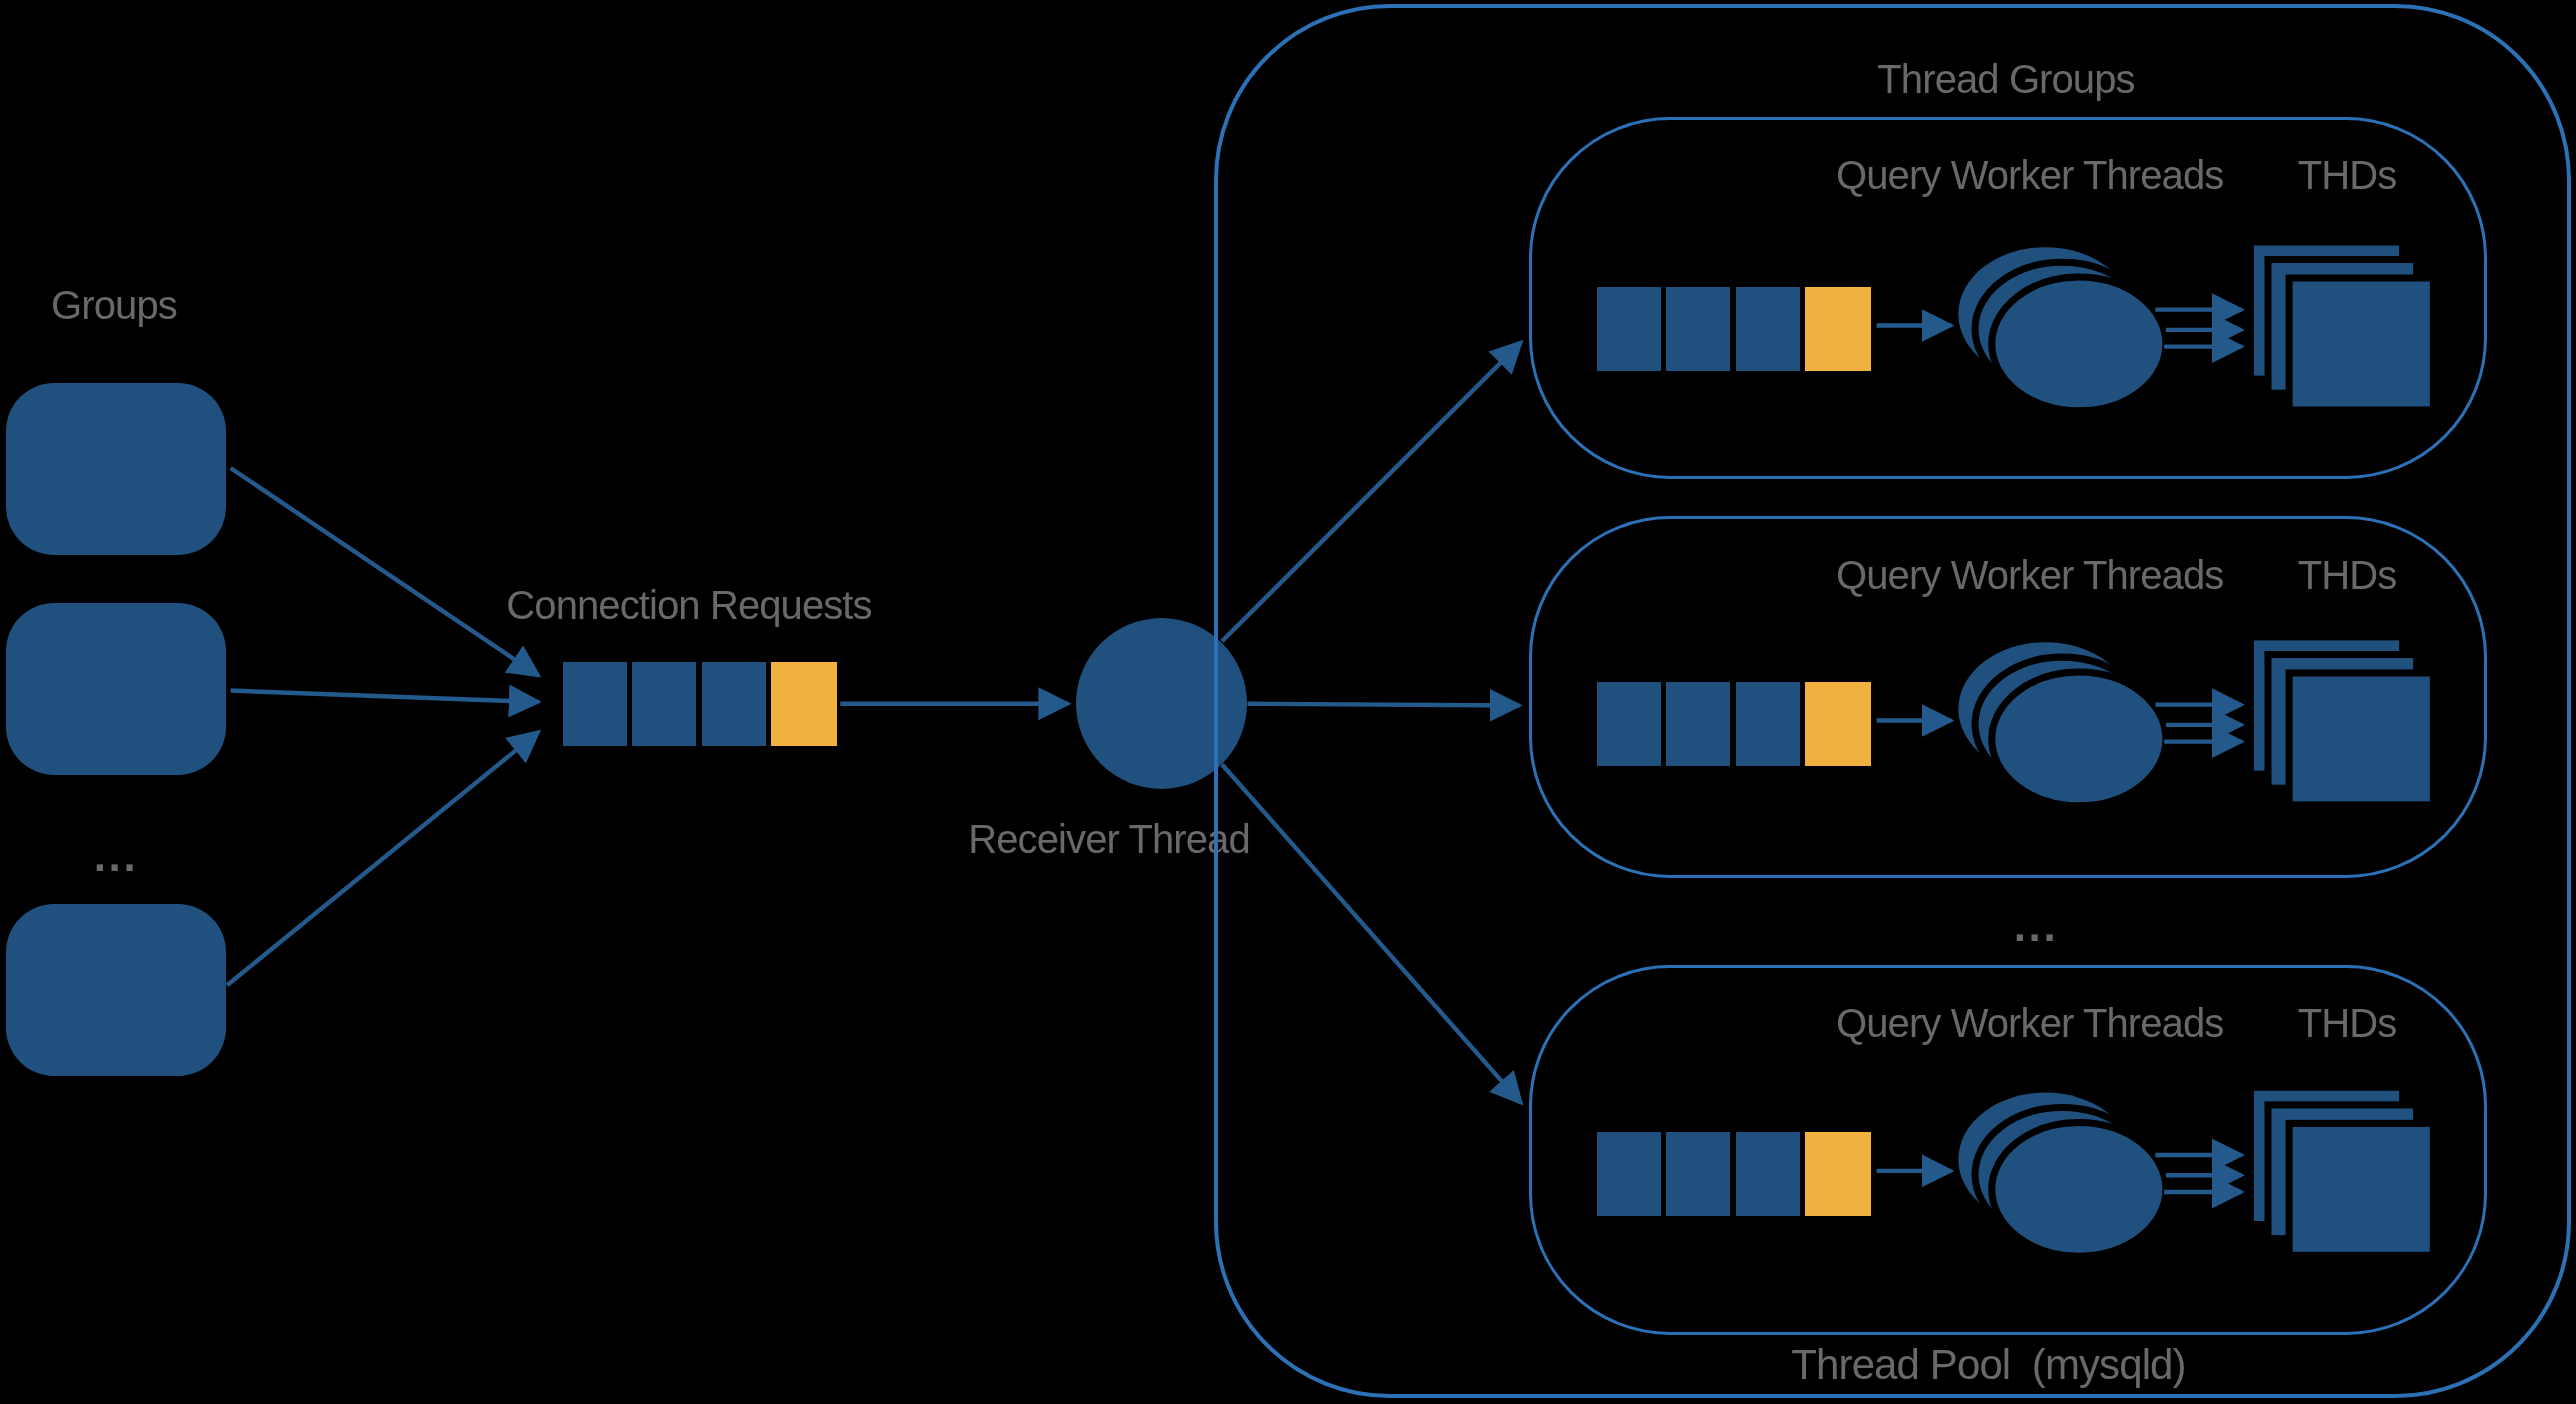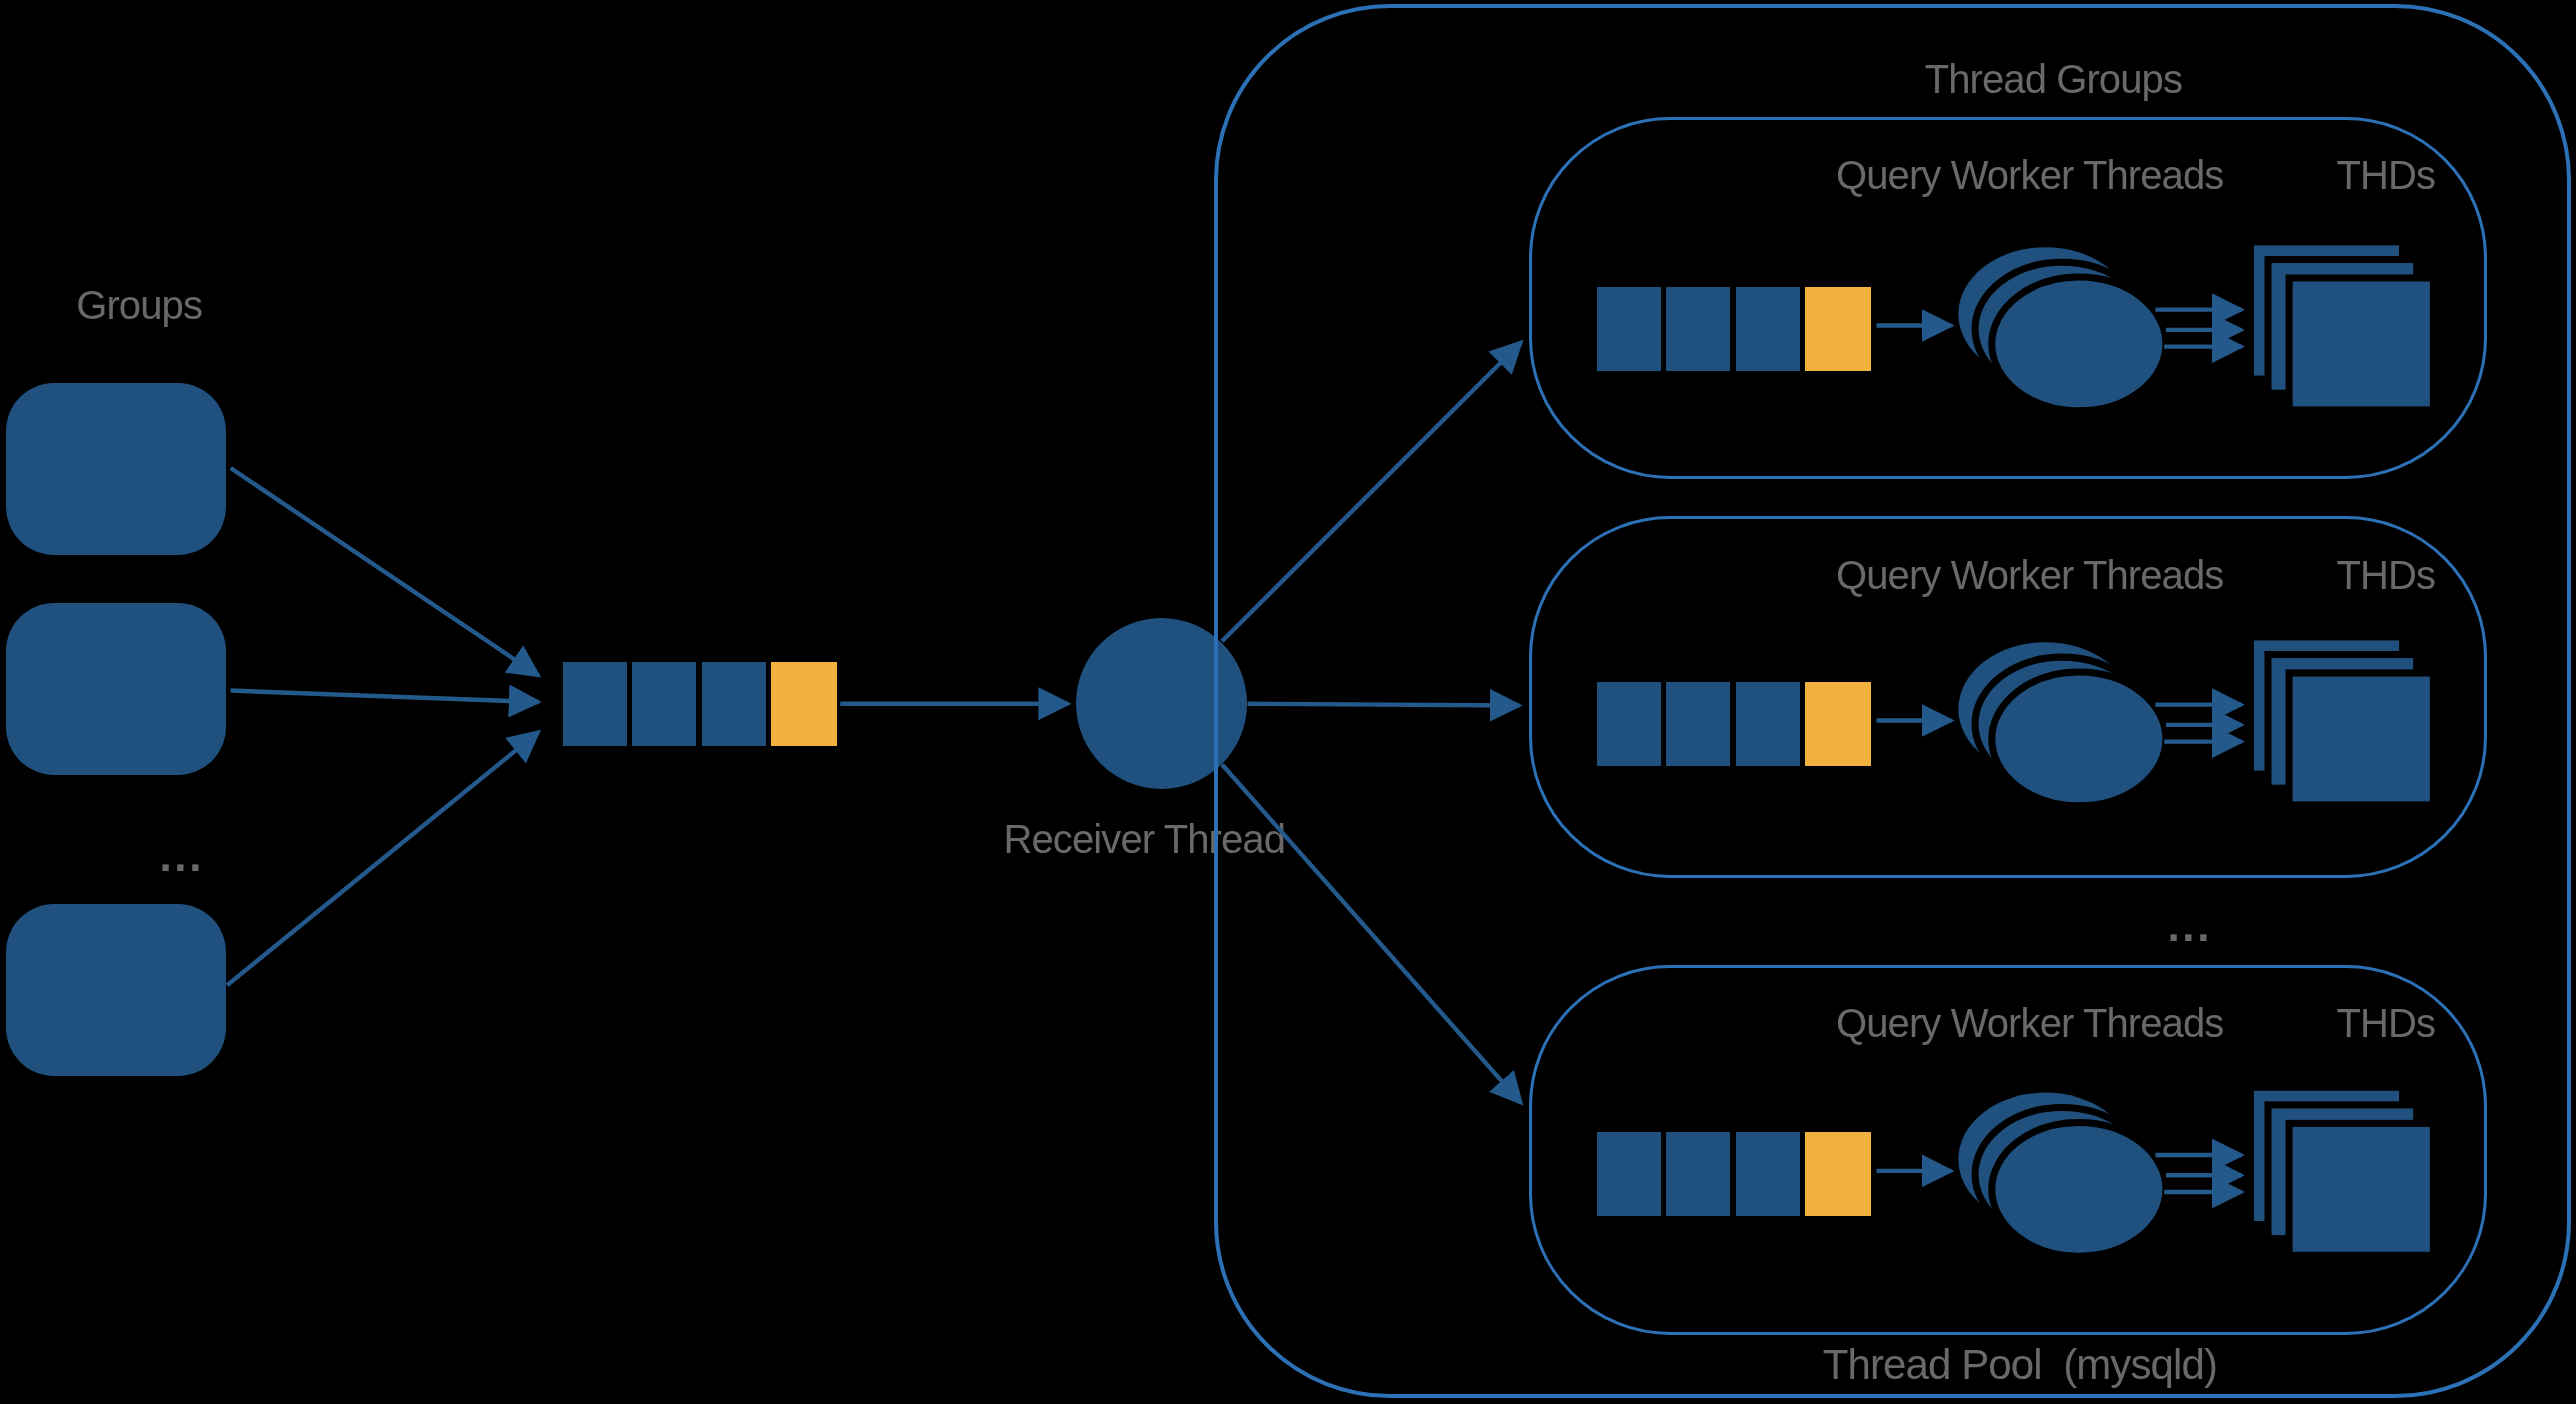--- a/index.html
+++ b/index.html
@@ -9,21 +9,21 @@
     background:var(--bg,#000);
     overflow:hidden;
     font-family:"Liberation Sans", sans-serif;
   }
   .label{
     position:absolute;
     color:var(--gray,#696969);
     font-size:40px;
     line-height:1.15;
     letter-spacing:-0.9px;
-    text-align:right;
+    text-align:center;
     white-space:pre;
   }
   .ellipsis-label{
     font-weight:bold;
     font-size:44px;
     letter-spacing:2.6px;
   }
   .client-box{
     position:absolute;
     left:6.2px;width:220px;height:172px;
@@ -85,20 +85,21 @@
 
 <div id="diagram" style="--bg: #000000; --shape: #20507D; --border: #2C71B5; --arrow: #24598C; --accent: #F1B13E; --gray: #696969;">
 
   <div class="label" id="clients-label" style="left:26px;top:282px;width:176px;">Groups</div>
 
   <div class="client-box" style="top:383px;"></div>
   <div class="client-box" style="top:603px;"></div>
   <div class="label ellipsis-label" style="left:28px;top:831px;width:176px;">...</div>
   <div class="client-box" style="top:904px;"></div>
 
+  <div class="label" style="left:491px;top:582px;width:396px;">Connection Requests</div>
   <div class="queue" id="connreq-queue">
     <div class="cell"></div>
     <div class="cell"></div>
     <div class="cell"></div>
     <div class="cell active"></div>
   </div>
 
   <div id="receiver-circle"></div>
   <div class="label" style="left:933px;top:816px;width:352px;">Receiver Thread</div>
 

